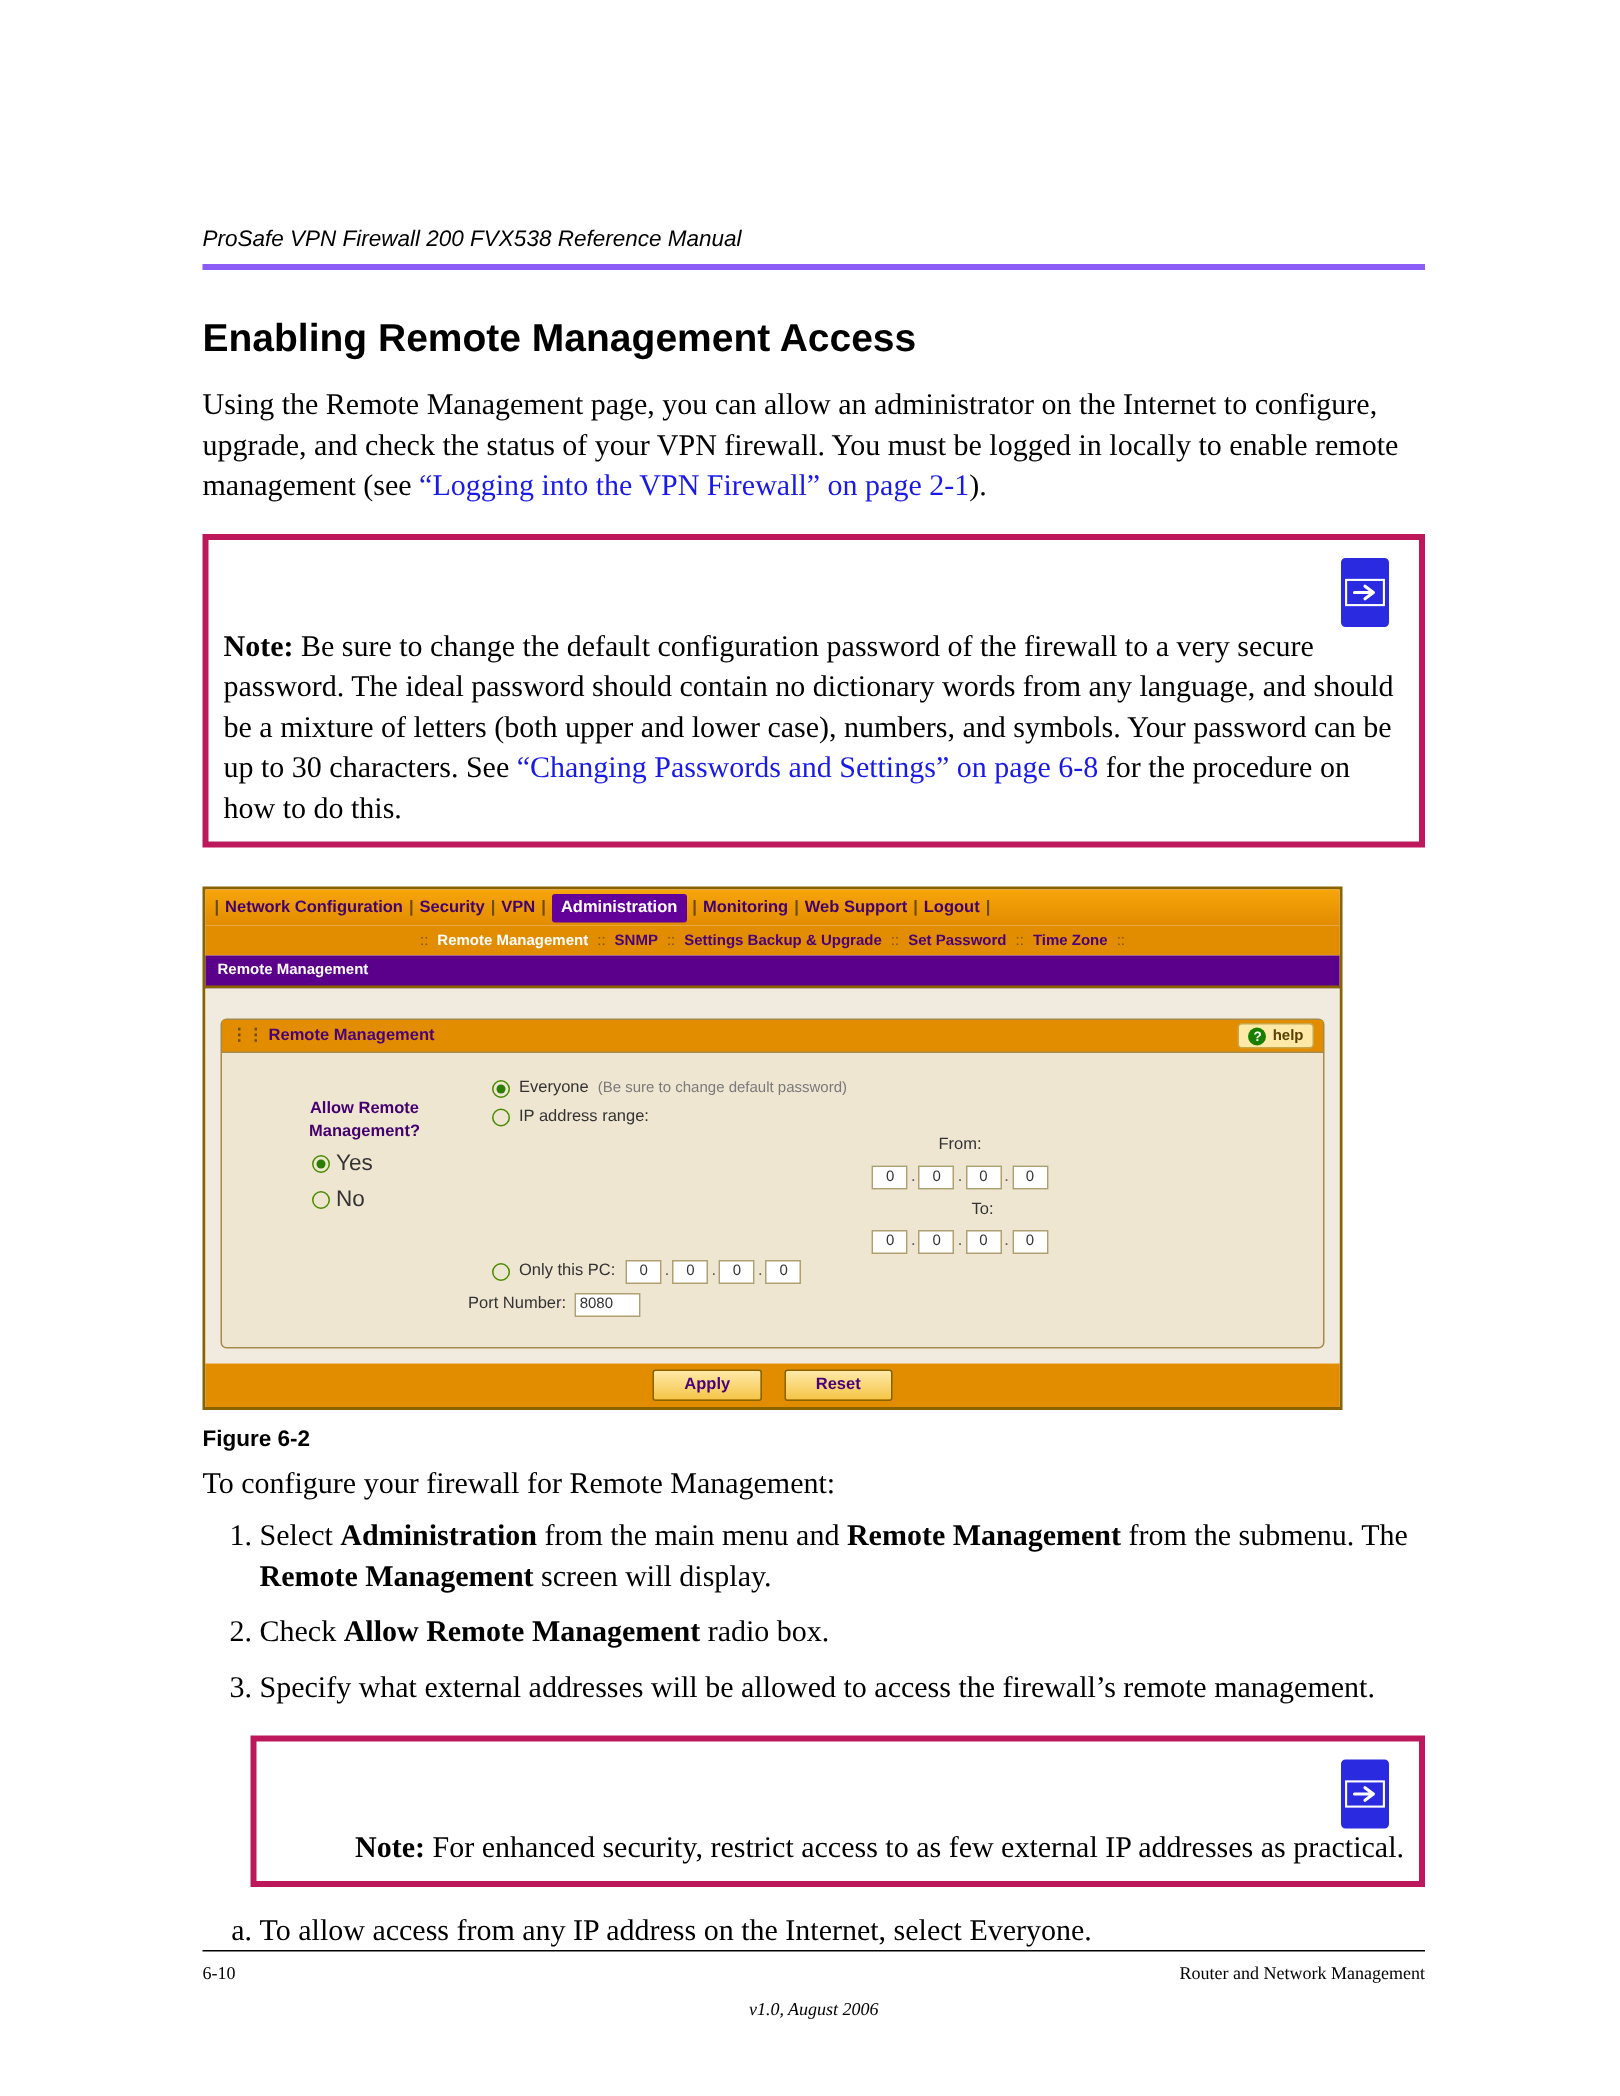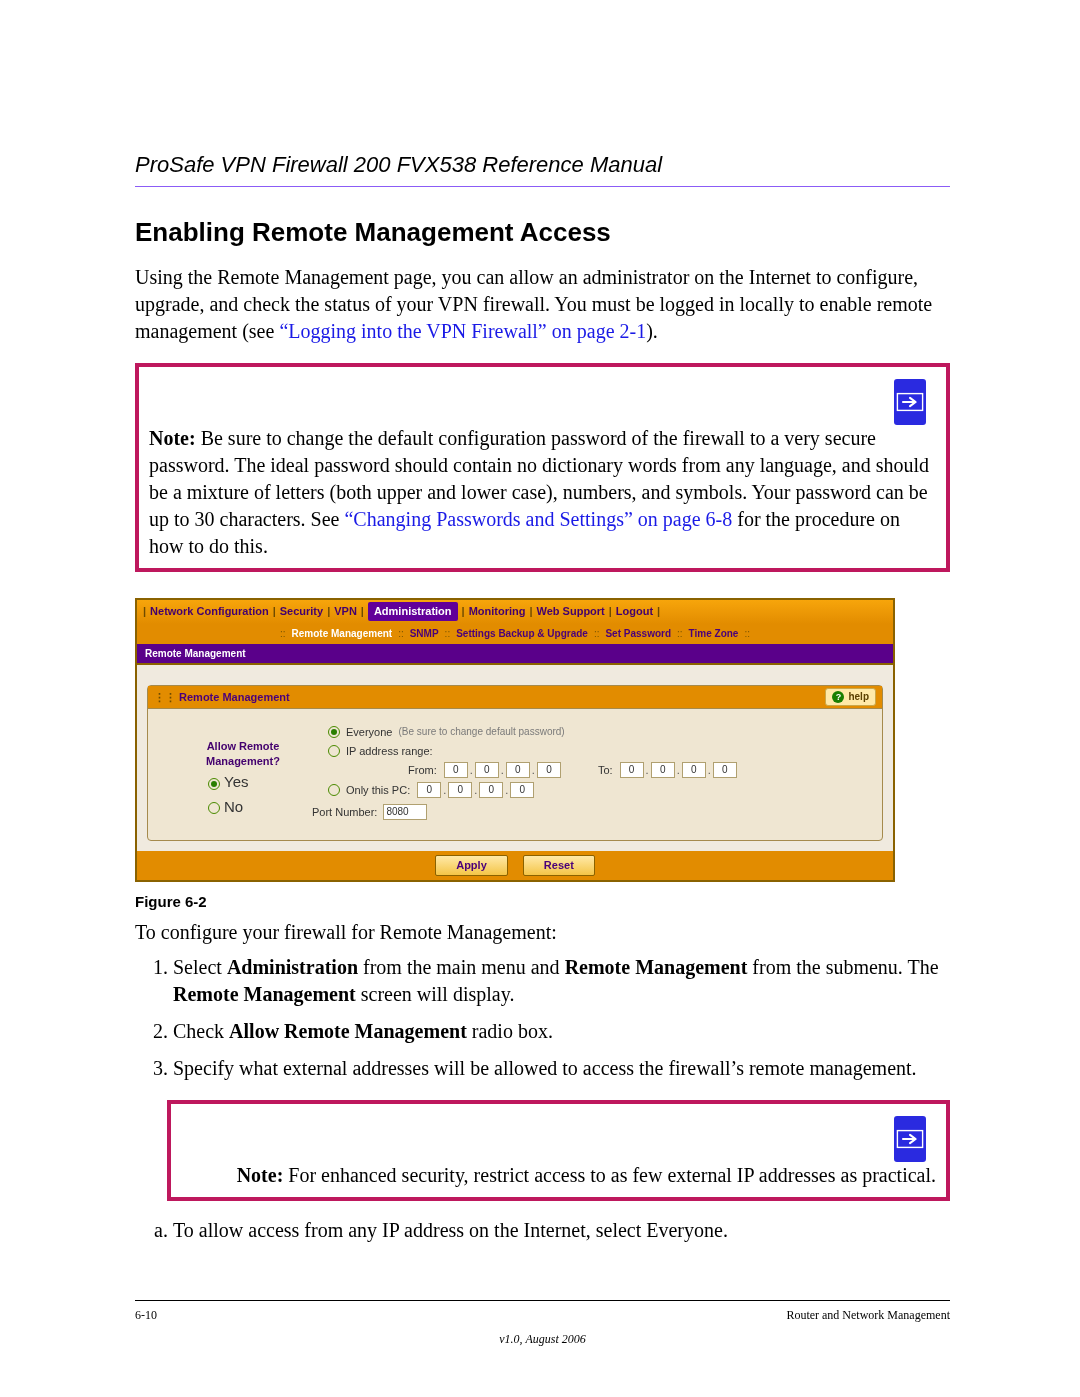--- a/index.html
+++ b/index.html
@@ -13,22 +13,22 @@
     height: 1397px;
     position: relative;
     box-sizing: border-box;
     padding: 150px 130px 60px 135px;
     font-size: 20px;
     line-height: 1.35;
   }
   .running-head {
     font-style: italic;
     font-family: Arial, Helvetica, sans-serif;
-    font-size: 22px;
-    border-bottom: 1px solid #8b5cf6;
+    font-size: 15px;
+    border-bottom: 4px solid #8b5cf6;
     padding-bottom: 6px;
     margin-bottom: 28px;
   }
   h2.section-title {
     font-family: Arial, Helvetica, sans-serif;
     font-weight: bold;
     font-size: 26px;
     margin: 12px 0 14px 0;
   }
   .body-p { margin: 0 0 18px 0; }
@@ -335,21 +335,21 @@
           <div class="right-col">
             <div class="opt-row">
               <span class="r checked"></span>
               <span>Everyone</span>
               <span class="hint">(Be sure to change default password)</span>
             </div>
             <div class="opt-row">
               <span class="r"></span>
               <span>IP address range:</span>
             </div>
-            <div class="opt-row" style="padding-left:80px;">
+            <div class="opt-row" style="padding-left:80px;flex-direction:column;">
               <span>From:</span>
               <span class="ip-group">
                 <span class="ip-box">0</span>
                   <span class="dot">.</span>
                 <span class="ip-box">0</span>
                   <span class="dot">.</span>
                 <span class="ip-box">0</span>
                   <span class="dot">.</span>
                 <span class="ip-box">0</span>
               </span>

